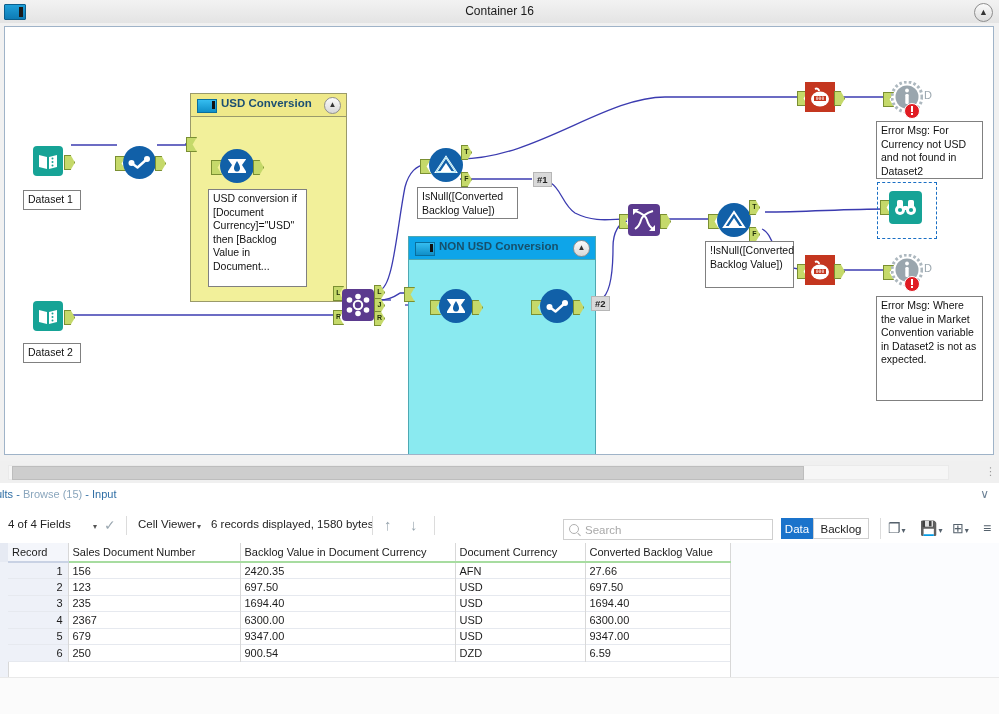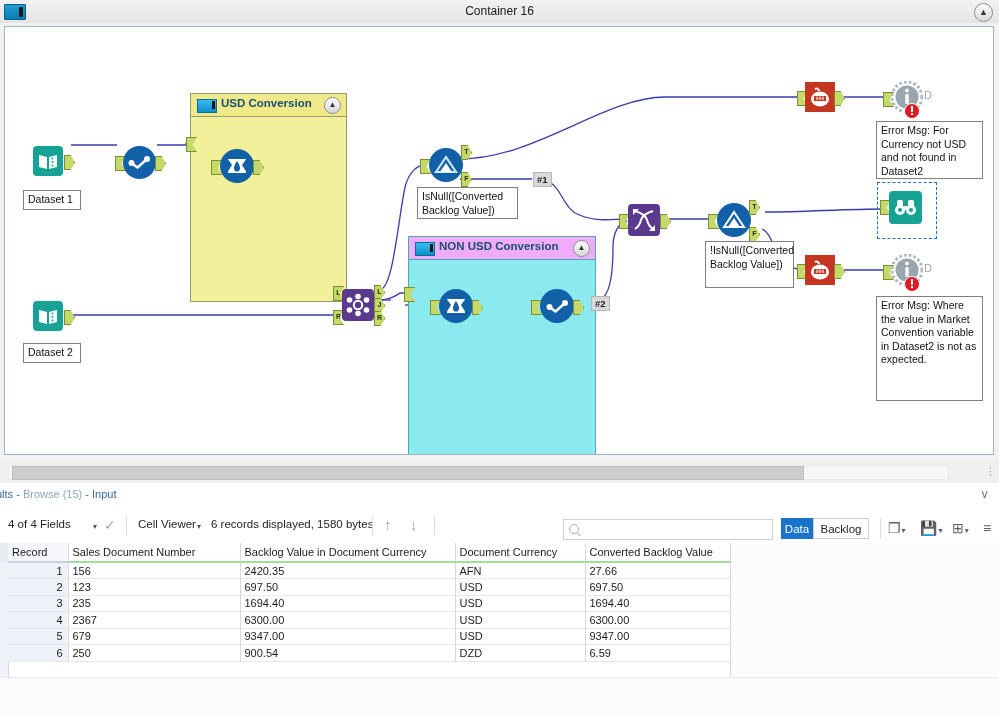--- a/index.html
+++ b/index.html
@@ -66,21 +66,21 @@
   }
   .container-box .c-coll{
     position:absolute;right:5px;top:3px;width:15px;height:15px;border-radius:50%;
     border:1px solid #8e8e8e;background:linear-gradient(#fbfbfb,#d8d8d8);
     font-size:8px;line-height:14px;text-align:center;color:#333;
   }
   #cont-usd{left:185px;top:66px;width:155px;height:207px;background:#f2f09a;}
   #cont-usd .c-head{background:#efe98a;}
   #cont-nonusd{left:403px;top:209px;width:186px;height:222px;background:#8aeaf0;
                border-color:#4ea8b2;}
-  #cont-nonusd .c-head{background:#f0abfc;border-bottom-color:#4ea8b2;}
+  #cont-nonusd .c-head{background:#0ea5e9;border-bottom-color:#4ea8b2;}
   #cont-nonusd .c-title{color:#17506b;}
 
   
   .node{position:absolute;}
   .node-circ{
     width:34px;height:34px;border-radius:50%;background:#1160a8;
     position:absolute;left:0;top:0;
     display:flex;align-items:center;justify-content:center;
   }
   .node-sq{
@@ -341,20 +341,21 @@
             <path d="M2,3 L20,3 L20,17 L2,17 Z" fill="#fff"></path>
             <path d="M2,3 L7,9 L2,3 Z" fill="#1160a8"></path>
             <path d="M1,2 L6,9 L1,17 Z" fill="#1160a8"></path>
             <path d="M21,2 L16,9 L21,17 Z" fill="#1160a8"></path>
             <path d="M11,5 C8.5,8.5 8,11 8,12.2 C8,14.3 9.4,15.6 11,15.6 C12.6,15.6 14,14.3 14,12.2 C14,11 13.5,8.5 11,5 Z" fill="#1160a8"></path>
           </svg>
         </div>
         <div class="plug out" style="left:33px;top:11px;"></div>
       </div>
 
+      <div class="lbl" style="left:203px;top:162px;width:99px;height:98px;">USD conversion if [Document Currency]="USD" then [Backlog Value in Document...</div>
 
       <div class="node" style="left:337px;top:262px;">
         <div class="plug in" style="left:-9px;top:-3px;">L</div>
         <div class="plug in" style="left:-9px;top:21px;">R</div>
         <div class="node-sq" style="background:#5b3a8e;">
           <svg width="24" height="24" viewBox="0 0 24 24">
             <circle cx="12" cy="12" r="4.2" fill="none" stroke="#fff" stroke-width="2"></circle>
             <circle cx="12" cy="3.5" r="2.8" fill="#fff"></circle>
             <circle cx="12" cy="20.5" r="2.8" fill="#fff"></circle>
             <circle cx="3.5" cy="7" r="2.8" fill="#fff"></circle>
@@ -560,20 +561,21 @@
     <div class="tb-caret" style="left:197px;">▾</div>
     <div class="tb-txt" style="left:211px;">6 records displayed, 1580 bytes</div>
     <div class="tb-sep" style="left:372px;"></div>
     <div class="tb-arrow" style="left:384px;">↑</div>
     <div class="tb-arrow" style="left:410px;">↓</div>
     <div class="tb-sep" style="left:434px;"></div>
   </div>
 
   <div class="search-box">
     <div class="mag"></div>
+    <input type="text" placeholder="Search" style="">
   </div>
 
   <div class="seg on" style="left:781px;width:32px;">Data</div>
   <div class="seg off" style="left:813px;width:56px;">Backlog</div>
 
   <div class="tb-sep" style="left:880px;top:518px;height:21px;"></div>
   <div class="ic-btn" style="left:888px;">
     <span class="ic-glyph">❐</span><span class="ic-caret">▾</span>
   </div>
   <div class="ic-btn" style="left:920px;">

